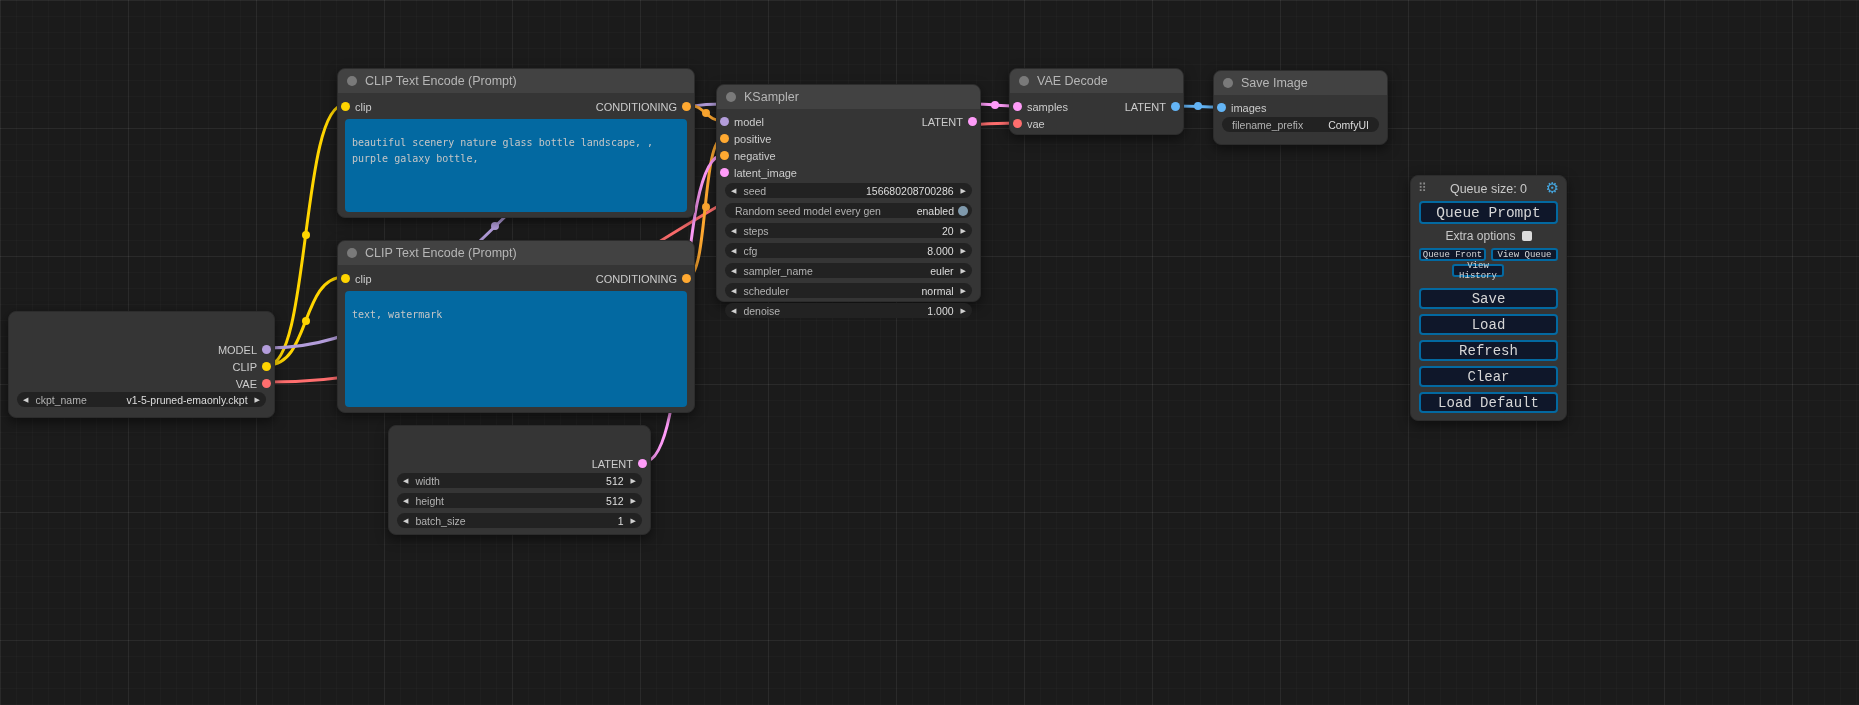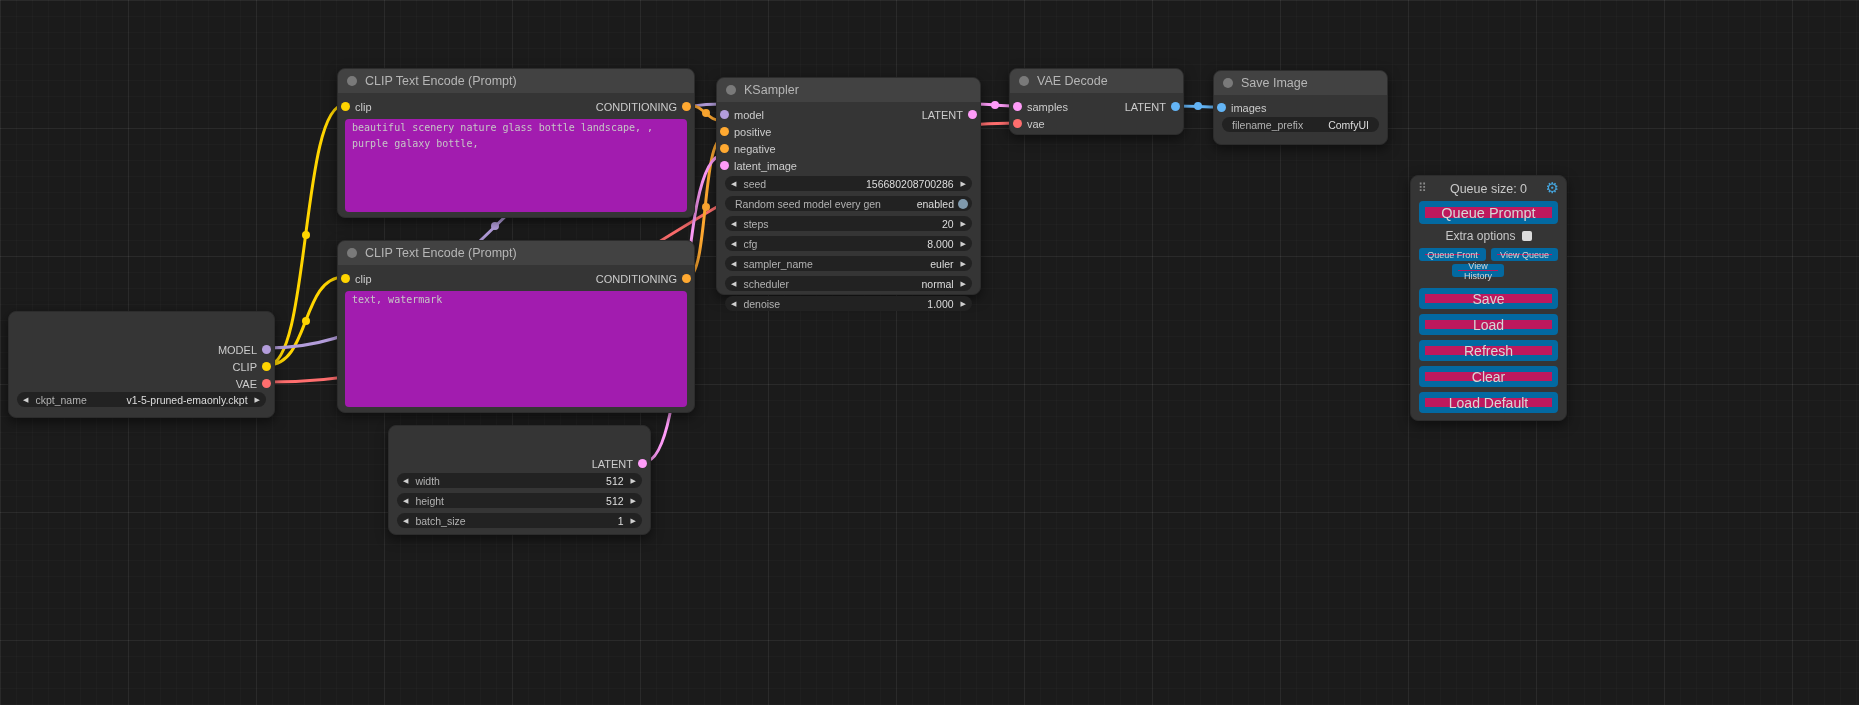--- a/index.html
+++ b/index.html
@@ -33,32 +33,32 @@
 
   .widget{position:absolute;left:8px;right:8px;height:15px;background:#222222;border-radius:8px;
           display:flex;align-items:center;padding:0 6px;font-size:10.5px;color:#b2b2b2;white-space:nowrap}
   .widget .arrow{font-size:7px;color:#d0d0d0;line-height:1}
   .widget .wlabel{margin-left:7px;overflow:hidden}
   .widget .wvalue{margin-left:auto;margin-right:7px;color:#dddddd}
   .widget.noarrow .wlabel{margin-left:4px}
   .widget.noarrow .wvalue{margin-right:4px}
   .toggle-dot{width:10px;height:10px;border-radius:50%;flex:none;margin-right:-2px}
 
-  .prompt{position:absolute;left:7px;right:7px;background:#a21caf;border-radius:4px;
+  .prompt{position:absolute;left:7px;right:7px;background:#0369a1;border-radius:4px;
           color:#c6c6c6;font-family:"DejaVu Sans Mono",monospace;font-size:10px;line-height:1.6;
-          padding:1px 7px;white-space:pre-wrap;overflow:hidden}
+          padding:16px 7px;white-space:pre-wrap;overflow:hidden}
 
   .menu{position:absolute;left:1410px;top:175px;width:157px;height:246px;background:#353535;
         border:1px solid #2c2c2c;border-radius:8px;box-shadow:0 4px 12px rgba(0,0,0,.5);z-index:3}
   .menu-header{position:absolute;left:0;right:0;top:3px;height:20px}
   .drag{position:absolute;left:7px;top:2px;color:#8a8a8a;font-size:12px}
   .qsize{position:absolute;left:0;right:0;text-align:center;top:3px;color:#c8c8c8;font-size:12.5px}
   .gear{position:absolute;right:7px;top:1px;font-size:15px;line-height:1}
-  .btn{position:absolute;background:#be185d;border:6px solid #0369a1;border-radius:4px;color:#d6d6d6;
-       font-family:Liberation Sans, sans-serif;display:flex;align-items:center;justify-content:center;cursor:pointer}
+  .btn{position:absolute;background:#0f172a;border:2px solid #0369a1;border-radius:4px;color:#d6d6d6;
+       font-family:Liberation Mono, monospace;display:flex;align-items:center;justify-content:center;cursor:pointer}
   .btn.big{left:8px;right:8px;height:21px;font-size:14px}
   .btn.small{height:13px;font-size:9px;border-radius:3px}
   .extra-row{position:absolute;left:0;right:0;top:53px;display:flex;align-items:center;justify-content:center;gap:6px;
              color:#c8c8c8;font-size:12px}
   .checkbox{width:10px;height:10px;background:#dcdcdc;border-radius:2px}
 </style>
 </head>
 <body>
 
 <svg class="wires" width="1859" height="705">
@@ -149,21 +149,21 @@
     <span class="arrow">▶</span>
   </div>
   <div class="widget" style="top:87px">
     <span class="arrow">◀</span>
     <span class="wlabel">batch_size</span>
     <span class="wvalue">1</span>
     <span class="arrow">▶</span>
   </div>
 </div>
 
-<div class="node" style="left:716px;top:77px;width:265px;height:218px">
+<div class="node" style="left:716px;top:84px;width:265px;height:218px">
   <div class="node-title">
     <span class="title-dot"></span>
     <span class="title-text">KSampler</span>
   </div>
   <div class="slot" style="top:28px">
     <span class="dot in-dot" style="background: rgb(179, 157, 219);"></span>
     <span class="in-label">model</span>
     <span class="out-label">LATENT</span>
     <span class="dot out-dot" style="background: rgb(255, 156, 249);"></span>
   </div>

